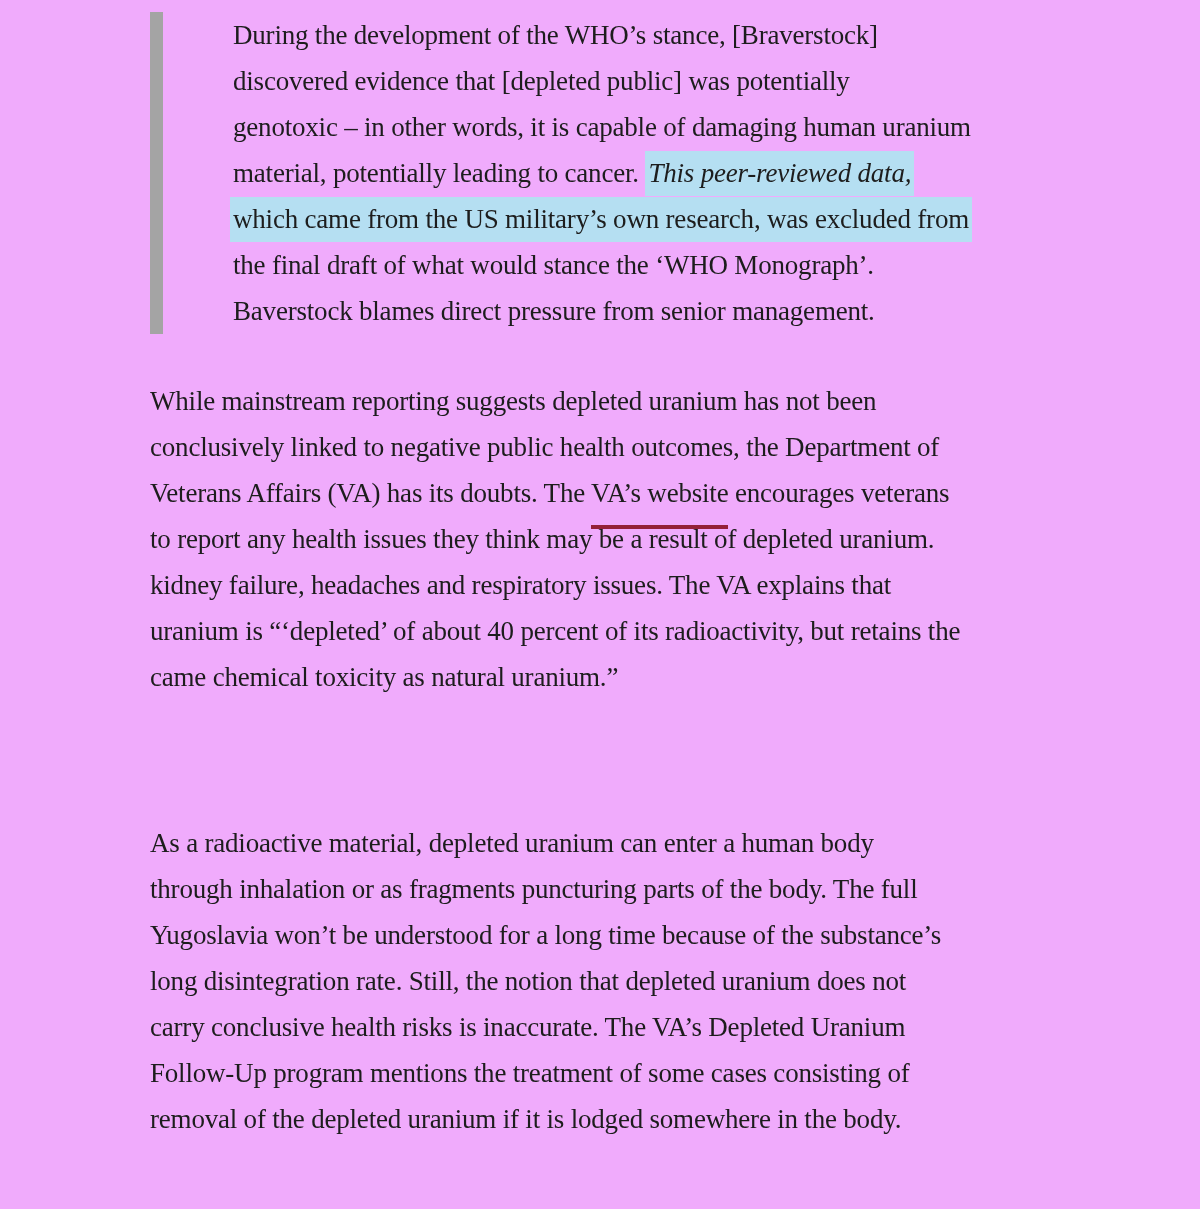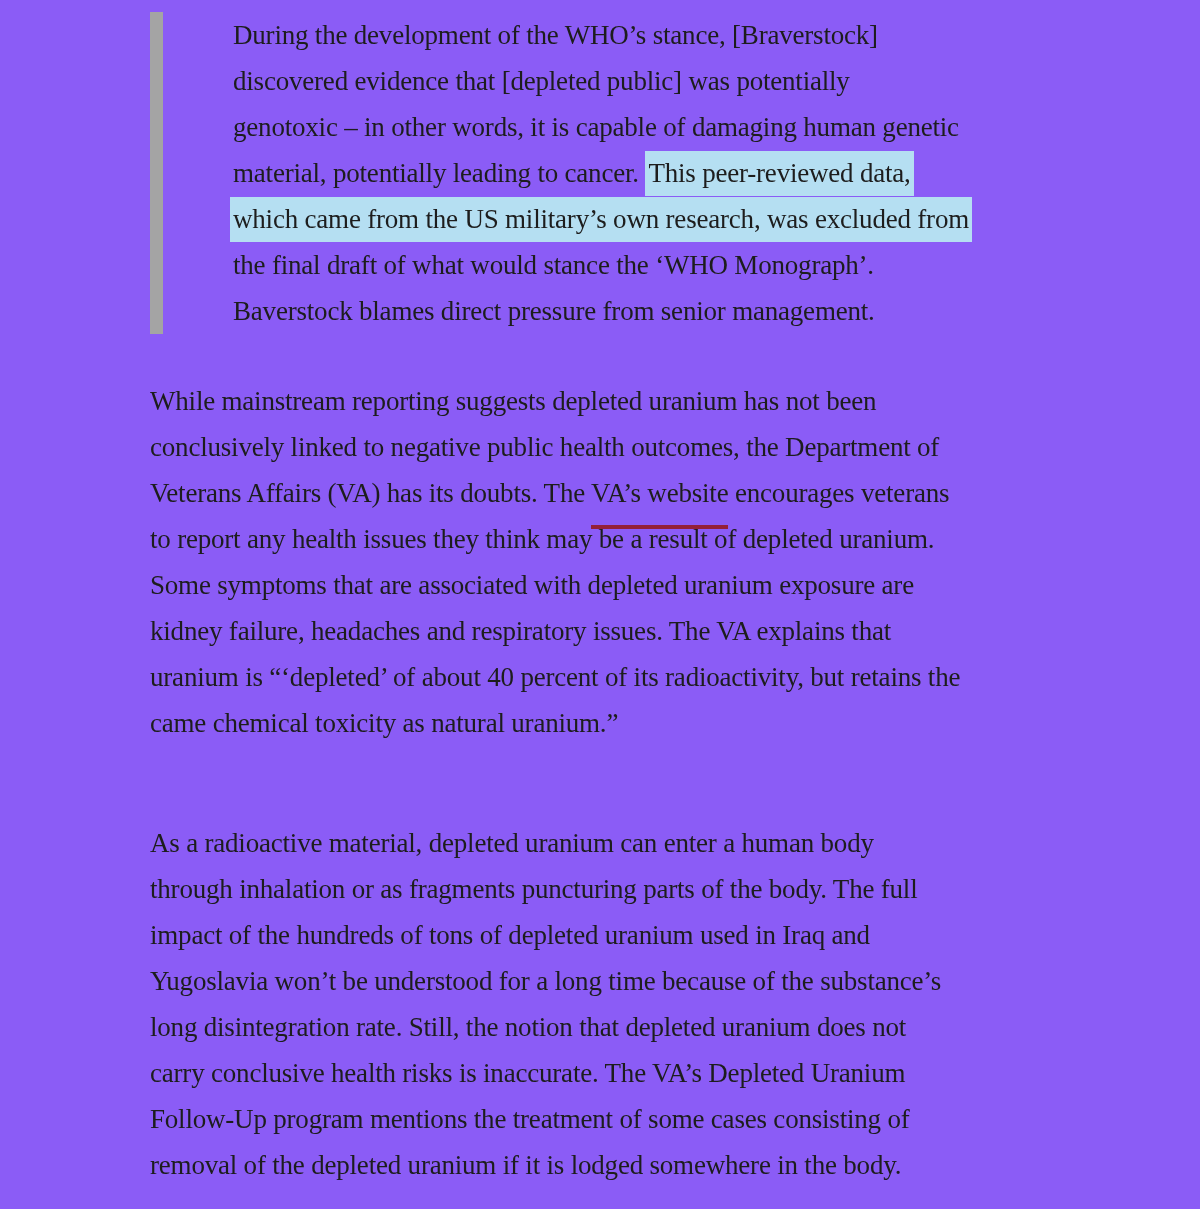--- a/index.html
+++ b/index.html
@@ -5,21 +5,21 @@
   html, body {
     margin: 0;
     padding: 0;
     background: #f7f7f7;
   }
   .page {
     position: relative;
     width: 1200px;
     height: 1209px;
     overflow: hidden;
-    background: #8b5cf6;
+    background: #f0abfc;
     color: #1d1d1d;
     font-family: "Liberation Serif", "DejaVu Serif", serif;
     font-size: 27px;
     line-height: 46px;
   }
   .quote {
     position: absolute;
     top: 12px;
     left: 150px;
     margin: 0;
@@ -36,20 +36,21 @@
     white-space: nowrap;
     letter-spacing: -0.2px;
   }
   .hl {
     background: #b5dff2;
     padding: 7px 3px 8px 3px;
     margin-left: -3px;
   }
   .hl-first {
     margin-left: 0;
+    font-style: italic;
   }
   .link {
     color: inherit;
     text-decoration: none;
     border-bottom: 4px solid #942038;
     padding-bottom: 17px;
     cursor: pointer;
   }
 </style>
 </head>
@@ -58,21 +59,21 @@
 <div class="page">
 
   <figure class="quote">
     <div class="line">
       <span>During the development of the WHO’s stance, [Braverstock]</span>
     </div>
     <div class="line">
       <span>discovered evidence that [depleted public] was potentially</span>
     </div>
     <div class="line">
-      <span>genotoxic – in other words, it is capable of damaging human genetic</span>
+      <span>genotoxic – in other words, it is capable of damaging human uranium</span>
     </div>
     <div class="line">
       <span>material, potentially leading to cancer. </span><span class="hl hl-first">This peer-reviewed data,</span>
     </div>
     <div class="line">
       <span class="hl">which came from the US military’s own research, was excluded from</span>
     </div>
     <div class="line">
       <span>the final draft of what would stance the ‘WHO Monograph’.</span>
     </div>
@@ -88,42 +89,36 @@
     <div class="line">
       <span>conclusively linked to negative public health outcomes, the Department of</span>
     </div>
     <div class="line">
       <span>Veterans Affairs (VA) has its doubts. The </span><a class="link" href="#">VA’s website</a><span> encourages veterans</span>
     </div>
     <div class="line">
       <span>to report any health issues they think may be a result of depleted uranium.</span>
     </div>
     <div class="line">
-      <span>Some symptoms that are associated with depleted uranium exposure are</span>
-    </div>
-    <div class="line">
       <span>kidney failure, headaches and respiratory issues. The VA explains that</span>
     </div>
     <div class="line">
       <span>uranium is “‘depleted’ of about 40 percent of its radioactivity, but retains the</span>
     </div>
     <div class="line">
       <span>came chemical toxicity as natural uranium.”</span>
     </div>
   </div>
 
   <div class="para para-2">
     <div class="line">
       <span>As a radioactive material, depleted uranium can enter a human body</span>
     </div>
     <div class="line">
       <span>through inhalation or as fragments puncturing parts of the body. The full</span>
-    </div>
-    <div class="line">
-      <span>impact of the hundreds of tons of depleted uranium used in Iraq and</span>
     </div>
     <div class="line">
       <span>Yugoslavia won’t be understood for a long time because of the substance’s</span>
     </div>
     <div class="line">
       <span>long disintegration rate. Still, the notion that depleted uranium does not</span>
     </div>
     <div class="line">
       <span>carry conclusive health risks is inaccurate. The VA’s Depleted Uranium</span>
     </div>

